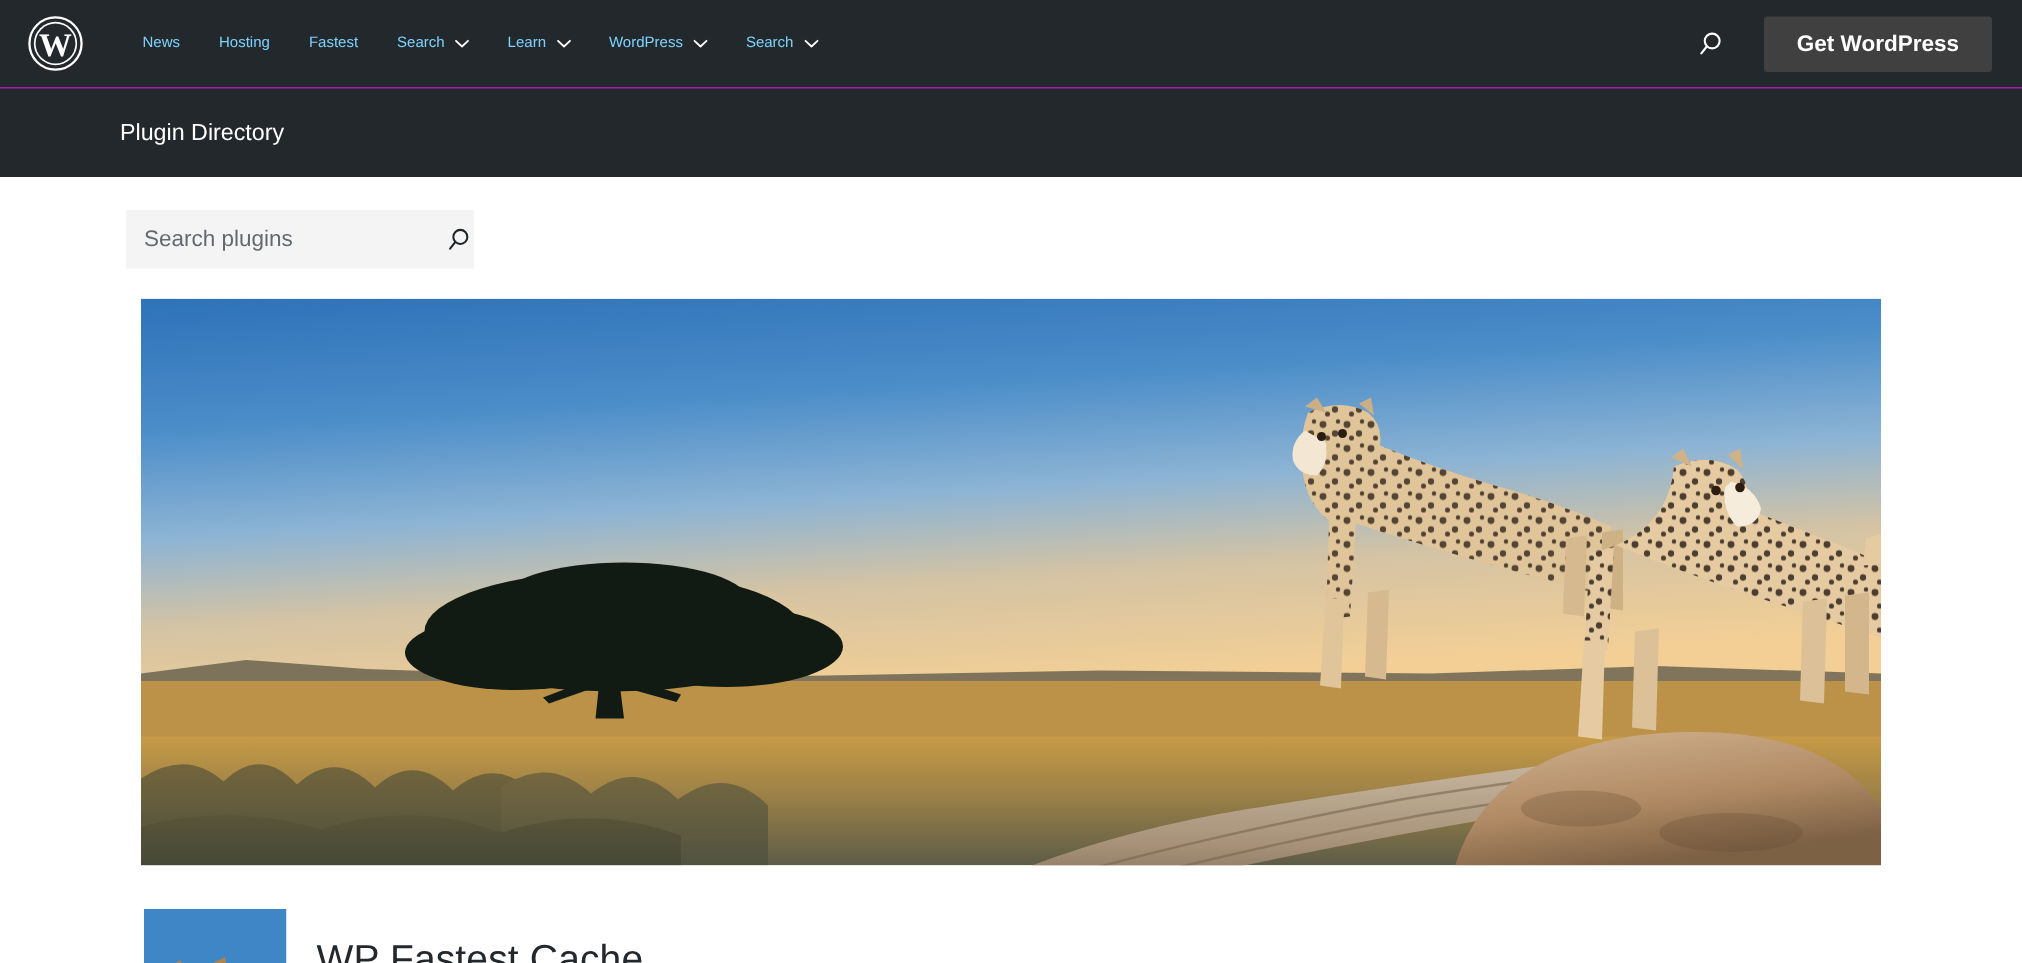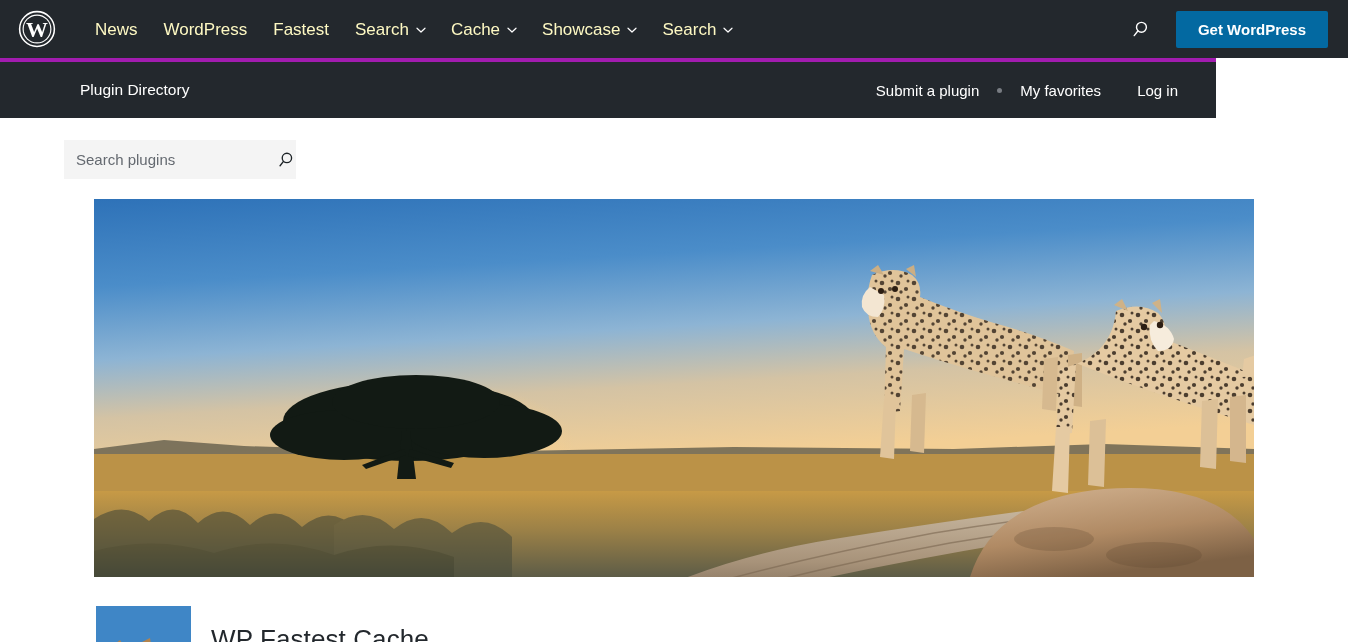--- a/index.html
+++ b/index.html
@@ -14,69 +14,69 @@
   
   .global-nav {
     position: absolute; top: 0; left: 0;
     width: 1348px; height: 58px;
     background: #23282d;
     display: flex; align-items: center;
   }
   .wp-logo { margin-left: 18px; width: 38px; height: 38px; display: block; flex: 0 0 auto; }
   .nav-links { display: flex; align-items: center; margin-left: 26px; }
   .nav-link {
-    color: #fef9c3; font-size: 17px; line-height: 1;
+    color: #7dd3fc; font-size: 10px; line-height: 1;
     text-decoration: none; padding: 0 13px;
-    display: flex; align-items: center; gap: 7px; white-space: nowrap;
+    display: flex; align-items: flex-start; gap: 7px; white-space: nowrap;
     cursor: pointer;
   }
   .chev { display: inline-block; width: 9px; height: 9px; flex: 0 0 auto; }
   .chev svg { display:block; }
 
   .nav-right { margin-left: auto; display: flex; align-items: center; }
   .header-search-icon {
     width: 26px; height: 26px; margin-right: 22px;
     display: flex; align-items: center; justify-content: center; cursor: pointer;
   }
   .get-wp-btn {
-    background: #0369a1; color: #ffffff;
+    background: #404040; color: #ffffff;
     font-size: 15px; font-weight: bold;
     border: none; border-radius: 2px;
     padding: 0 22px; height: 37px; margin-right: 20px;
     cursor: pointer; white-space: nowrap;
     font-family: "Liberation Sans", sans-serif;
   }
 
   
   .dir-bar {
     position: absolute; top: 58px; left: 0;
-    width: 1216px; height: 60px;
+    width: 1348px; height: 60px;
     background: #23282d;
-    border-top: 4px solid #a21caf;
+    border-top: 1px solid #a21caf;
     display: flex; align-items: center;
   }
   .dir-title {
     color: #ffffff; font-size: 15.5px; margin-left: 80px;
     text-decoration: none; cursor: pointer; white-space: nowrap;
   }
   .dir-links { margin-left: auto; display: flex; align-items: center; margin-right: 20px; }
   .dir-link {
     color: #ffffff; font-size: 15px; text-decoration: none;
     padding: 0 18px; white-space: nowrap; cursor: pointer;
   }
   .dir-sep {
     width: 5px; height: 5px; border-radius: 50%;
     background: #787c82; flex: 0 0 auto;
   }
 
   
   .page { position: absolute; top: 118px; left: 0; width: 1348px; height: 524px; background: #fff; }
 
   .search-wrap {
-    position: absolute; left: 64px; top: 22px;
+    position: absolute; left: 84px; top: 22px;
     width: 232px; height: 39px;
     background: #f4f4f4;
     display: flex; align-items: center;
   }
   .search-input {
     flex: 1 1 auto; border: none; outline: none; background: transparent;
     font-size: 15px; color: #3c434a; padding-left: 12px;
     font-family: "Liberation Sans", sans-serif; height: 100%;
   }
   .search-input::placeholder { color: #646970; opacity: 1; }
@@ -124,47 +124,47 @@
     </svg>
   </a>
 
   <nav class="nav-links">
 
     <a class="nav-link" href="#">
       <span>News</span>
     </a>
 
     <a class="nav-link" href="#">
-      <span>WordPress</span>
+      <span>Hosting</span>
     </a>
 
     <a class="nav-link" href="#">
       <span>Fastest</span>
     </a>
 
     <a class="nav-link" href="#">
       <span>Search</span>
       <span class="chev">
         <svg viewBox="0 0 10 10" width="10" height="10">
             <path d="M1 3.2 L5 7 L9 3.2" fill="none" stroke="#ffffff" stroke-width="1.2" stroke-linecap="round" stroke-linejoin="round"></path>
           </svg>
       </span>
     </a>
 
     <a class="nav-link" href="#">
-      <span>Cache</span>
+      <span>Learn</span>
       <span class="chev">
         <svg viewBox="0 0 10 10" width="10" height="10">
             <path d="M1 3.2 L5 7 L9 3.2" fill="none" stroke="#ffffff" stroke-width="1.2" stroke-linecap="round" stroke-linejoin="round"></path>
           </svg>
       </span>
     </a>
 
     <a class="nav-link" href="#">
-      <span>Showcase</span>
+      <span>WordPress</span>
       <span class="chev">
         <svg viewBox="0 0 10 10" width="10" height="10">
             <path d="M1 3.2 L5 7 L9 3.2" fill="none" stroke="#ffffff" stroke-width="1.2" stroke-linecap="round" stroke-linejoin="round"></path>
           </svg>
       </span>
     </a>
 
     <a class="nav-link" href="#">
       <span>Search</span>
       <span class="chev">
@@ -183,26 +183,20 @@
         <line x1="7.2" y1="11.6" x2="3.4" y2="16.4" stroke="#ffffff" stroke-width="1.5" stroke-linecap="round"></line>
       </svg>
     </div>
     <button class="get-wp-btn">Get WordPress</button>
   </div>
 </div>
 
 <div class="dir-bar">
   <a class="dir-title" href="#">Plugin Directory</a>
 
-  <div class="dir-links">
-    <a class="dir-link" href="#">Submit a plugin</a>
-    <span class="dir-sep"></span>
-    <a class="dir-link" href="#">My favorites</a>
-    <a class="dir-link" href="#">Log in</a>
-  </div>
 </div>
 
 <div class="page">
 
   <form class="search-wrap">
     <input class="search-input" type="text" value="" placeholder="Search plugins" style="">
     <button class="search-submit" type="submit">
       <svg viewBox="0 0 20 20" width="18" height="18">
         <circle cx="11" cy="7.7" r="5.2" fill="none" stroke="#1d2327" stroke-width="1.5"></circle>
         <line x1="7.2" y1="11.6" x2="3.4" y2="16.4" stroke="#1d2327" stroke-width="1.5" stroke-linecap="round"></line>

